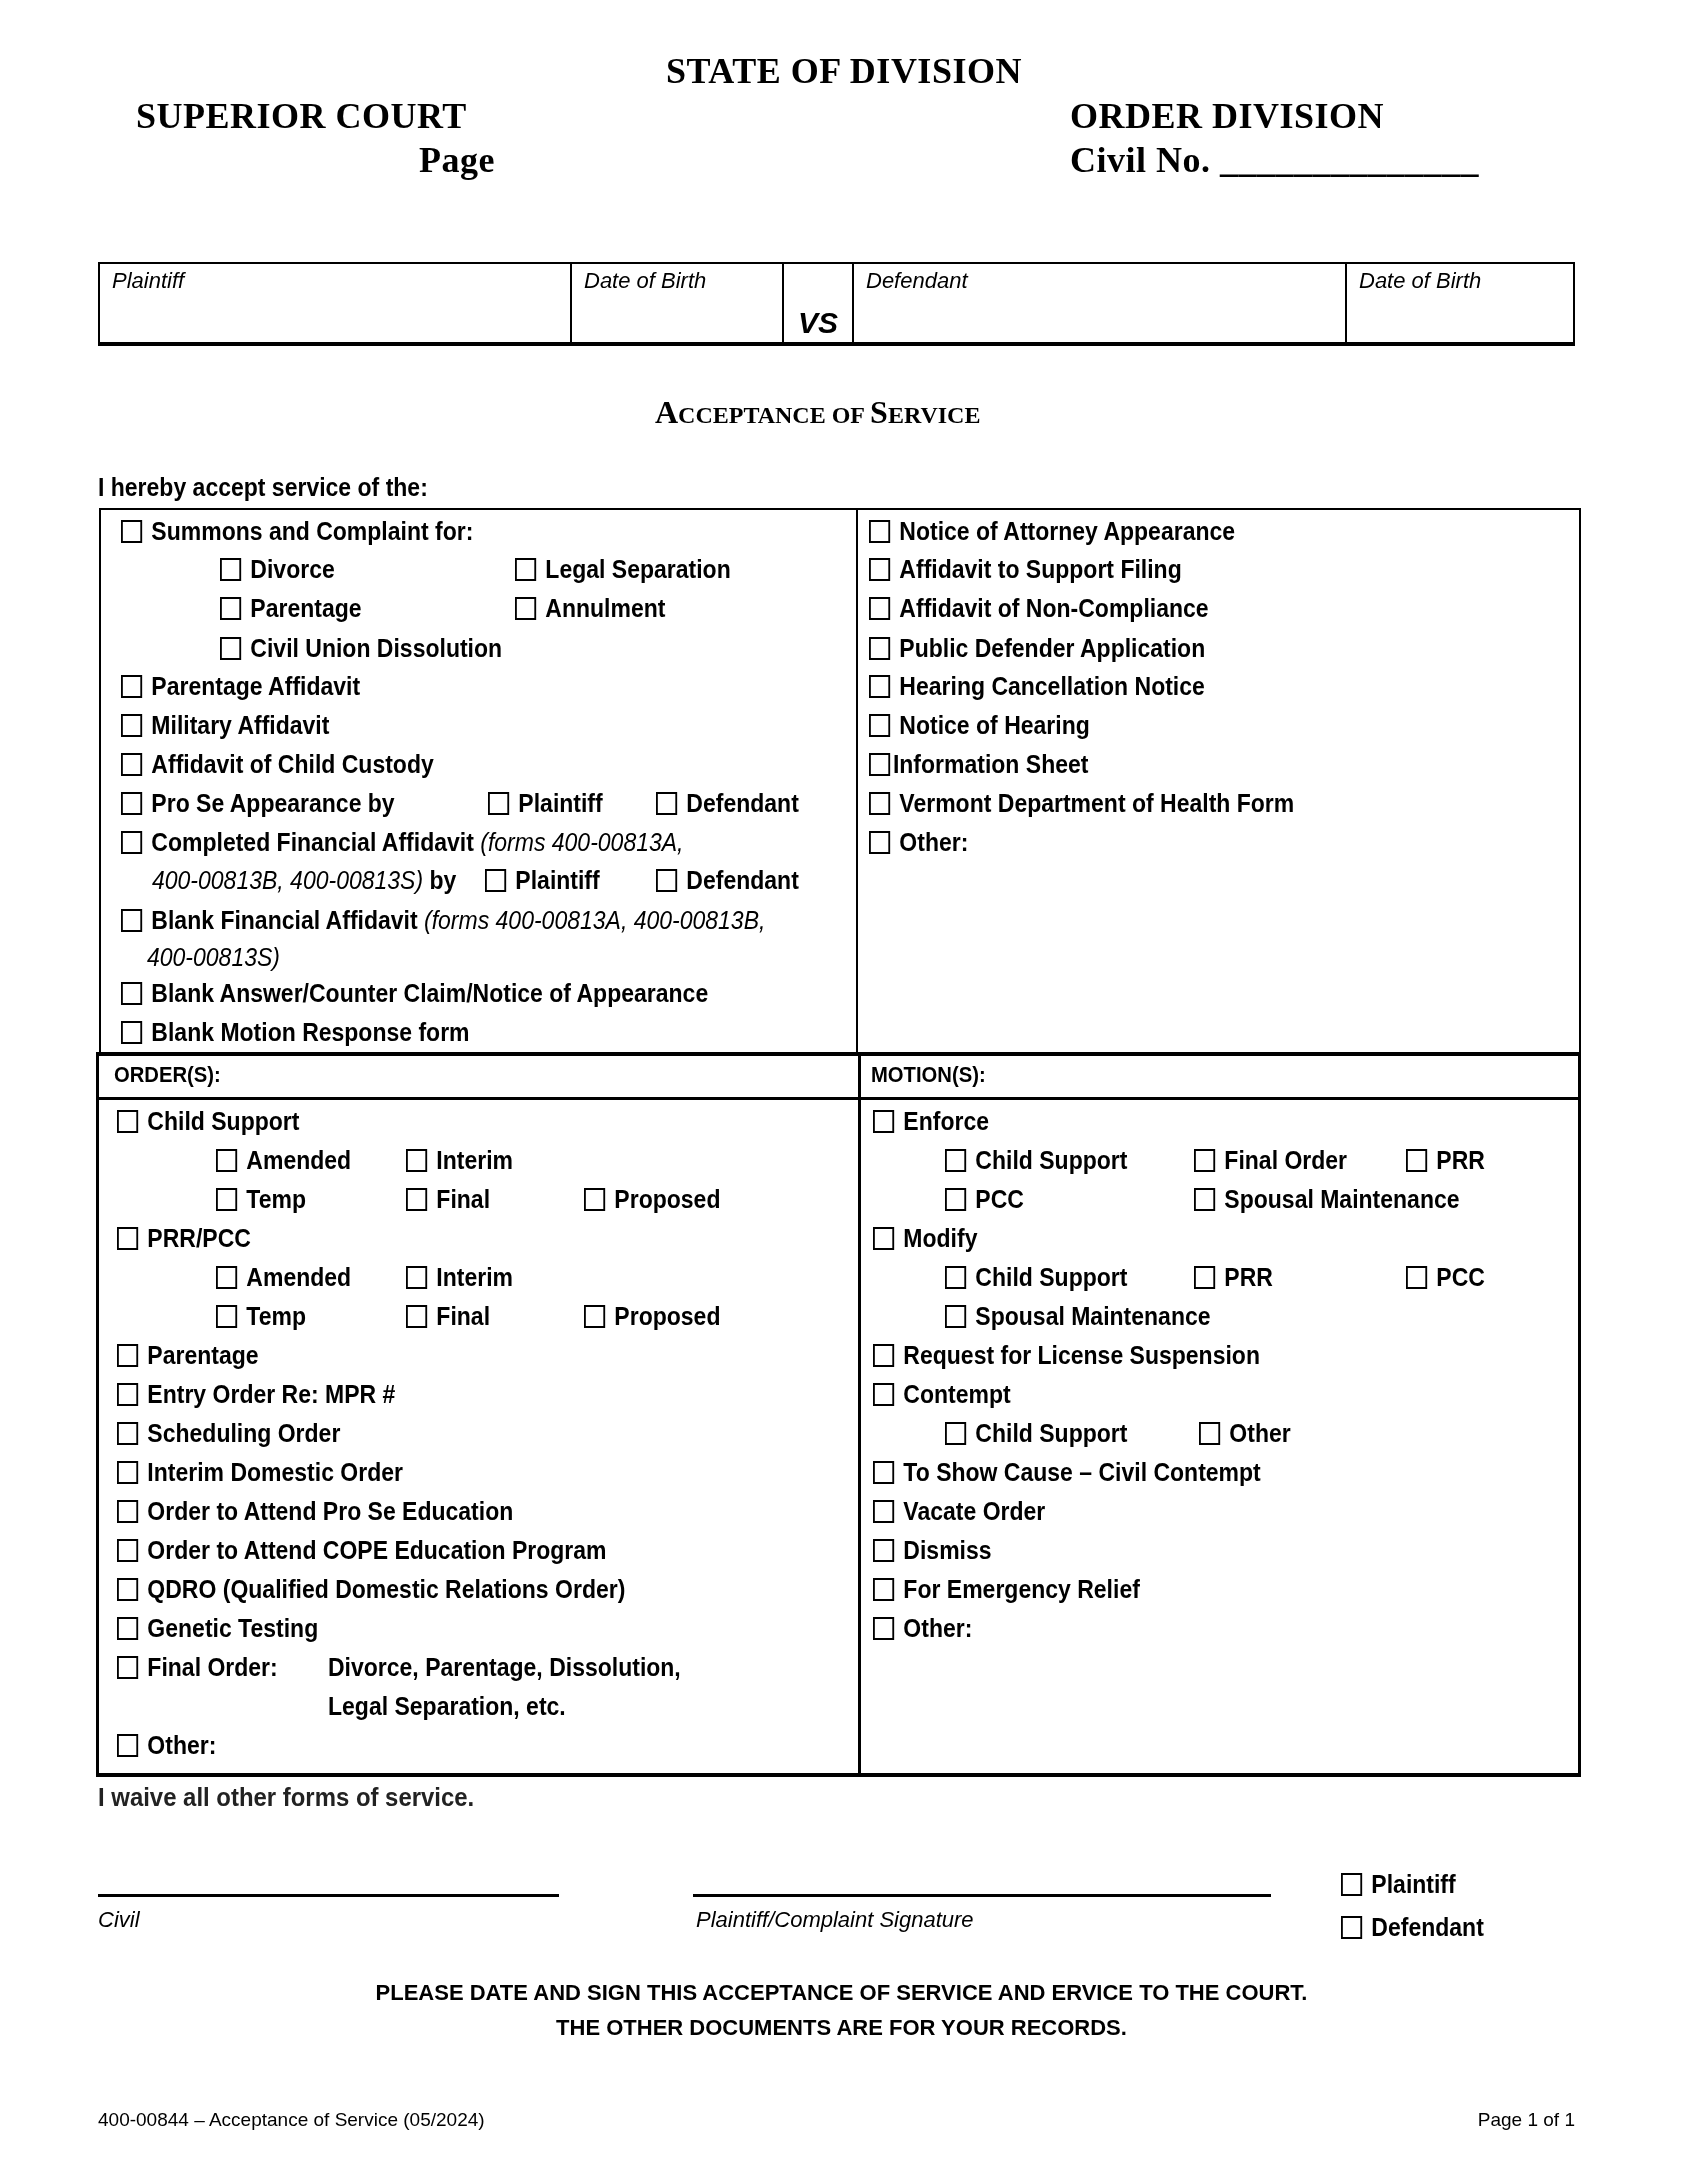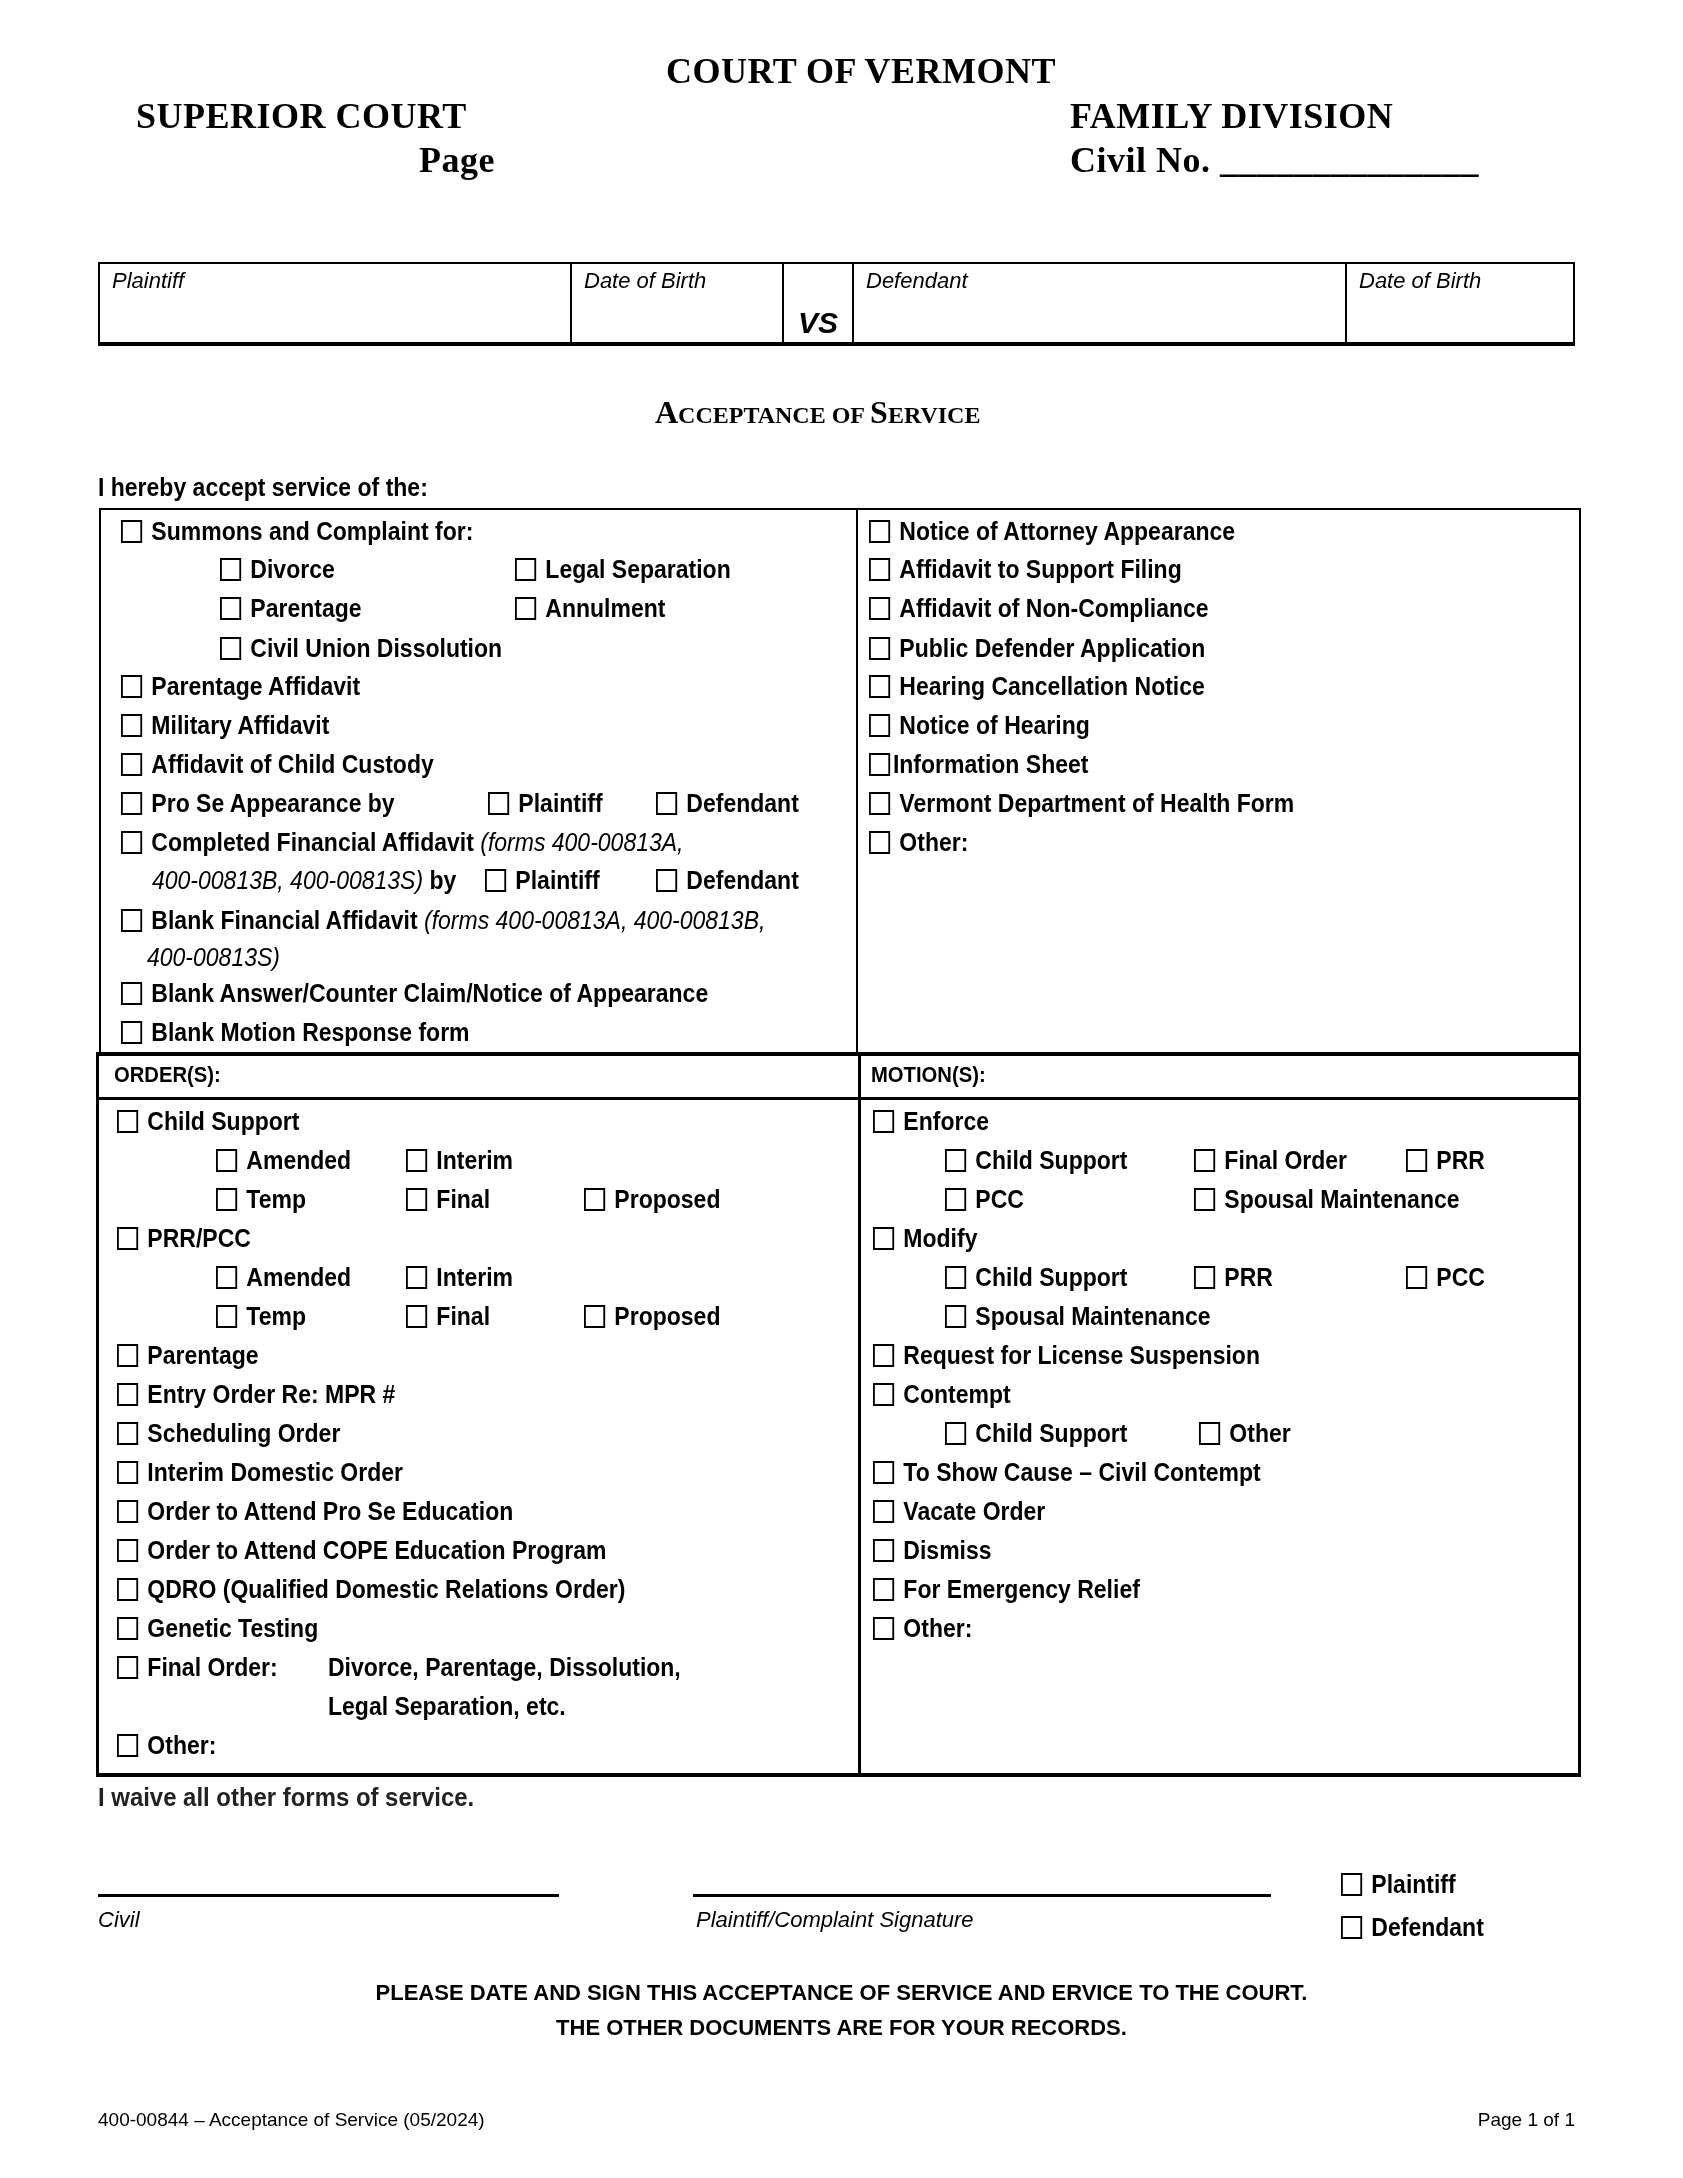--- a/index.html
+++ b/index.html
@@ -15,24 +15,24 @@
   .cb.tight{margin-right:3px;}
   .it{font-style:italic;font-weight:normal;}
   .line{position:absolute;background:#000;}
   table.party{position:absolute;left:98px;top:262px;width:1477px;height:82px;border-collapse:collapse;}
   table.party td{border:2px solid #000;vertical-align:top;padding:4px 12px;}
   .caps-title{font-family:"Liberation Serif", serif;font-weight:bold;}
 </style>
 </head>
 <body>
 
-<div class="abs serif hdr" style="left:666px;top:50px;">COURT OF VERMONT</div>
+<div class="abs serif hdr" style="left:666px;top:50px;">STATE OF DIVISION</div>
 <div class="abs serif hdr" style="left:136px;top:95px;">SUPERIOR COURT</div>
 <div class="abs serif hdr" style="left:419px;top:139px;">Page</div>
-<div class="abs serif hdr" style="left:1070px;top:95px;">FAMILY DIVISION</div>
+<div class="abs serif hdr" style="left:1070px;top:95px;">ORDER DIVISION</div>
 <div class="abs serif hdr" style="left:1070px;top:139px;">Civil No. ______________</div>
 
 <table class="party">
   <tbody>
       <tr>
     <td style="width:446px;"><span class="lbl-it">Plaintiff</span></td>
     <td style="width:186px;"><span class="lbl-it">Date of Birth</span></td>
     <td style="width:48px;vertical-align:bottom;padding:0 6px 2px 14px;"><span style="font-style:italic;font-weight:bold;font-size:30px;">VS</span></td>
     <td style="width:467px;"><span class="lbl-it">Defendant</span></td>
     <td><span class="lbl-it">Date of Birth</span></td>

